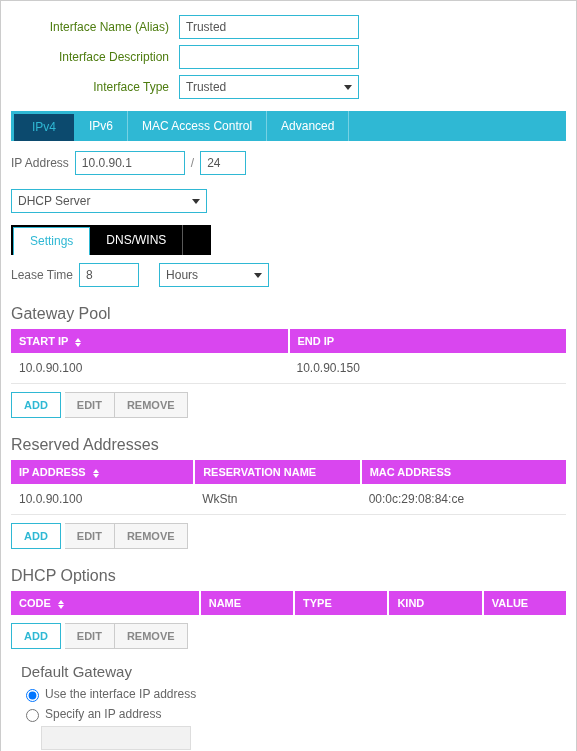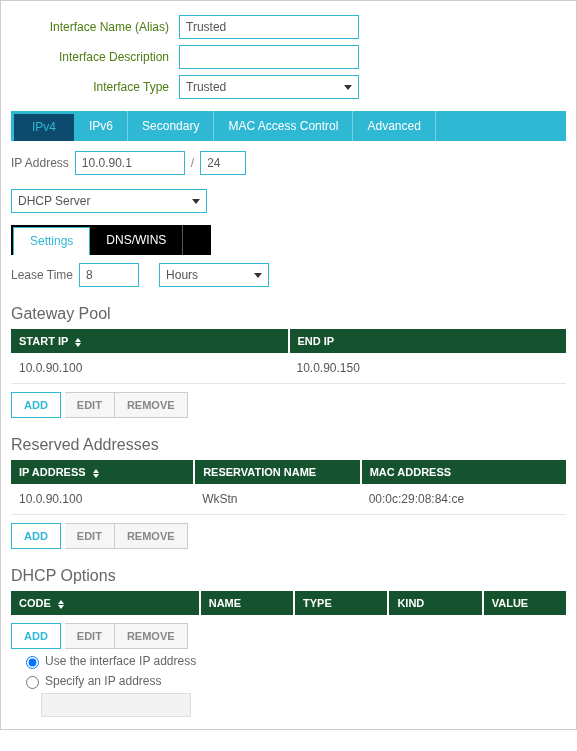--- a/index.html
+++ b/index.html
@@ -113,21 +113,21 @@
     color: #666;
     margin: 18px 0 6px 0;
     font-weight: 400;
   }
   .section-title.small { font-size: 15px; }
   table.grid {
     border-collapse: collapse;
     width: 100%;
   }
   table.grid th {
-    background: #14532d;
+    background: #d946ef;
     color: #fff;
     font-weight: bold;
     font-size: 11px;
     text-align: left;
     padding: 6px 8px;
     border-right: 2px solid #fff;
   }
   table.grid th:last-child { border-right: none; }
   table.grid td {
     padding: 8px 8px;
@@ -197,21 +197,20 @@
     <div class="form-label">Interface Type</div>
     <div class="select-ish w180">
       <span>Trusted</span>
       <span class="caret-down"></span>
     </div>
   </div>
 
   <div class="tab-strip">
     <div class="tab active">IPv4</div>
     <div class="tab">IPv6</div>
-    <div class="tab">Secondary</div>
     <div class="tab">MAC Access Control</div>
     <div class="tab">Advanced</div>
     <div class="spacer"></div>
   </div>
 
   <div class="form-row" style="margin-top:10px;">
     <span class="inline-label">IP Address</span>
     <input type="text" class="text-input w110" value="10.0.90.1" style="">
     <span class="slash">/</span>
     <input type="text" class="text-input w50" value="24" style="">
@@ -308,20 +307,21 @@
         <th><span>VALUE</span></th>
       </tr>
     </thead>
   </table>
   <div class="btn-row">
     <div class="btn add">ADD</div>
     <div class="btn">EDIT</div>
     <div class="btn">REMOVE</div>
   </div>
 
+  <div class="section-title small" style="margin-left:10px; margin-top:14px;">Default Gateway</div>
   <div style="margin-left:10px;">
     <label class="radio-row">
       <input type="radio" name="gw" checked="" style="">
       <span>Use the interface IP address</span>
     </label>
     <label class="radio-row">
       <input type="radio" name="gw" style="">
       <span>Specify an IP address</span>
     </label>
     <div class="gateway-input-wrap">

